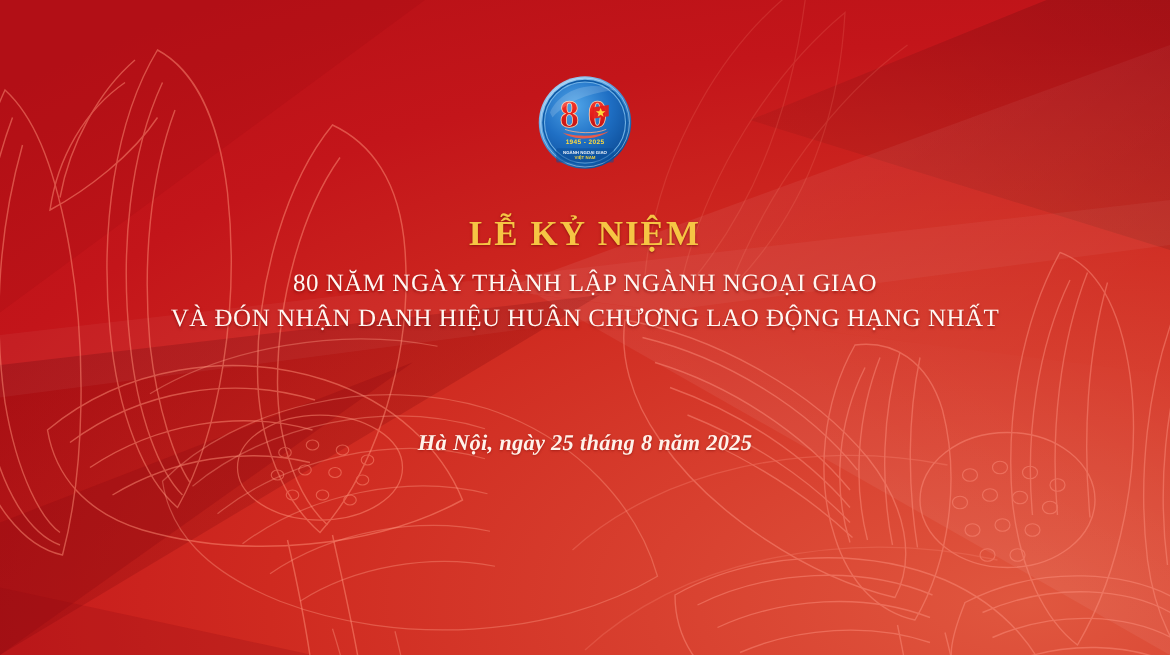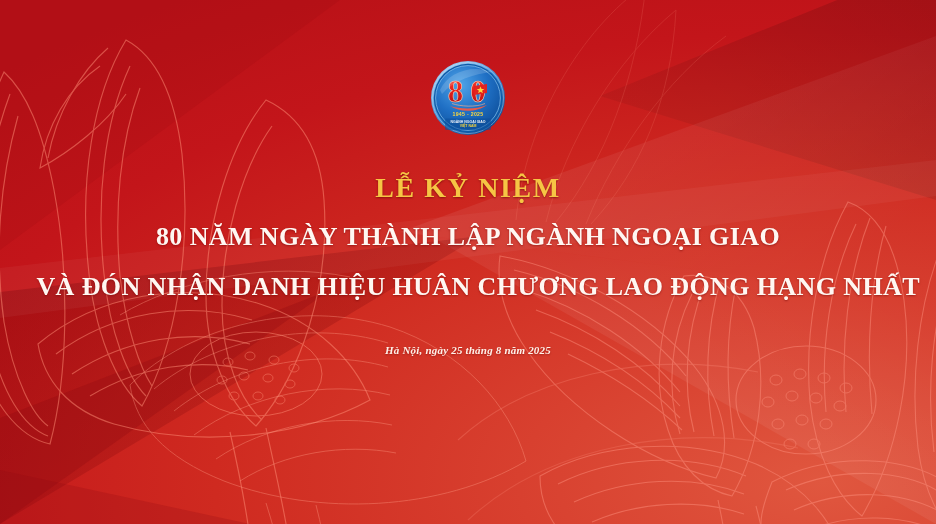--- a/index.html
+++ b/index.html
@@ -61,38 +61,38 @@
   .line-1 {
     font-size: 28px;
     font-weight: bold;
     letter-spacing: 1.6px;
     color: #f6c544;
     line-height: 1.16;
     text-shadow: 0 1px 2px rgba(90,0,0,.55);
     margin: 0 0 10px 0;
   }
   .line-2, .line-3 {
-    font-size: 26px;
-    font-weight: bold;
+    font-size: 20px;
+    font-weight: normal;
     color: #fff7f2;
     letter-spacing: .4px;
     line-height: 1.30;
     text-shadow: 0 1px 2px rgba(110,5,5,.5);
-    margin: 16px;
+    margin: 0;
     white-space: nowrap;
   }
-  .line-3 { margin-top: 2px; text-align: right; }
+  .line-3 { margin-top: 2px; }
 
   #datestamp {
     position: absolute;
     left: 0;
     right: 0;
     top: 344px;
     text-align: center;
-    font-size: 11px;
+    font-size: 18px;
     font-style: italic;
     font-weight: bold;
     color: #fff2ea;
     letter-spacing: .2px;
     text-shadow: 0 1px 2px rgba(110,5,5,.45);
   }
 </style>
 </head>
 <body>
 

